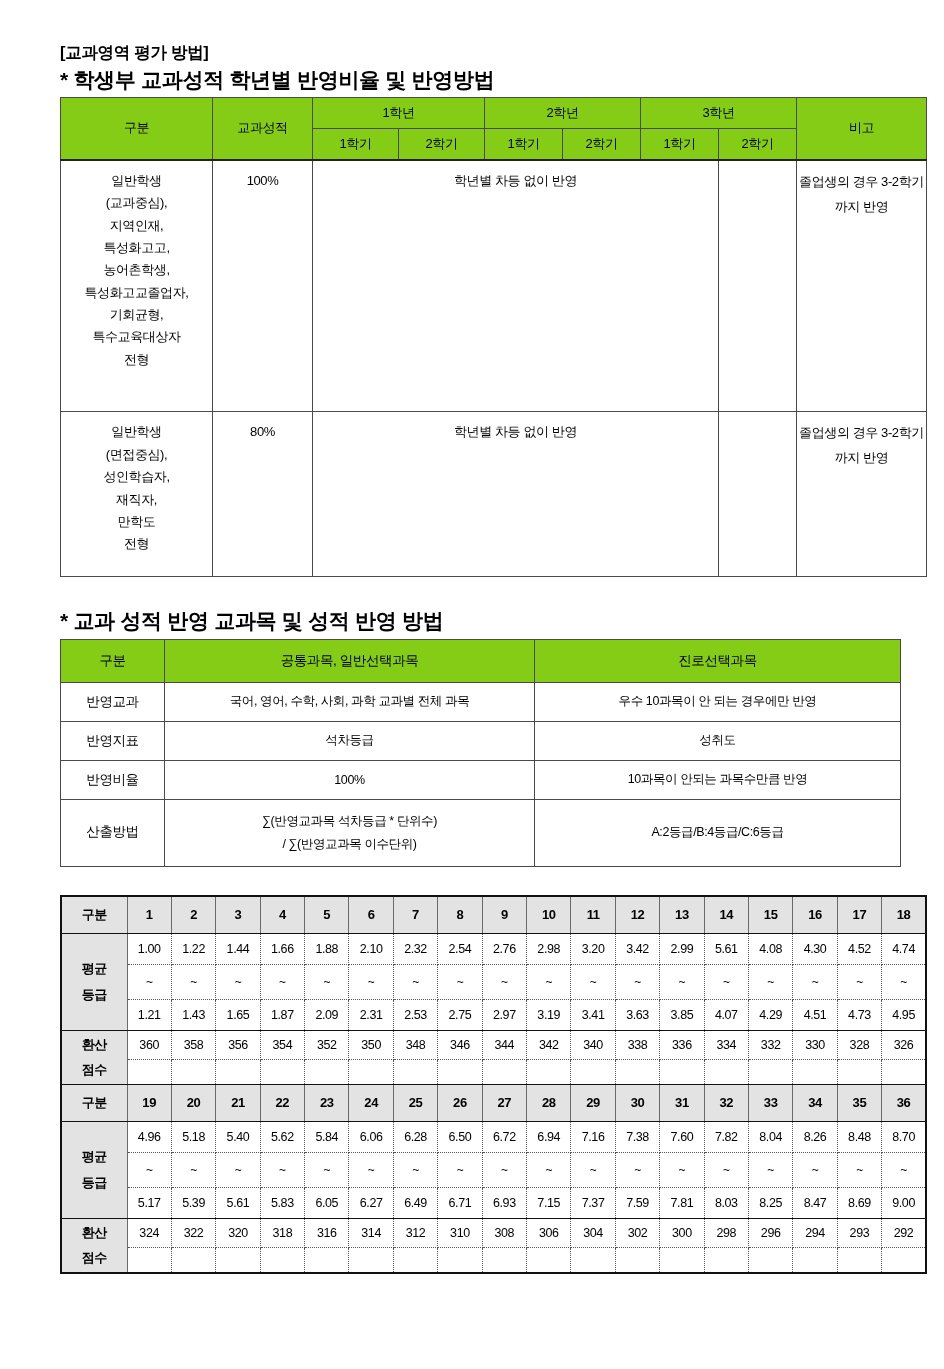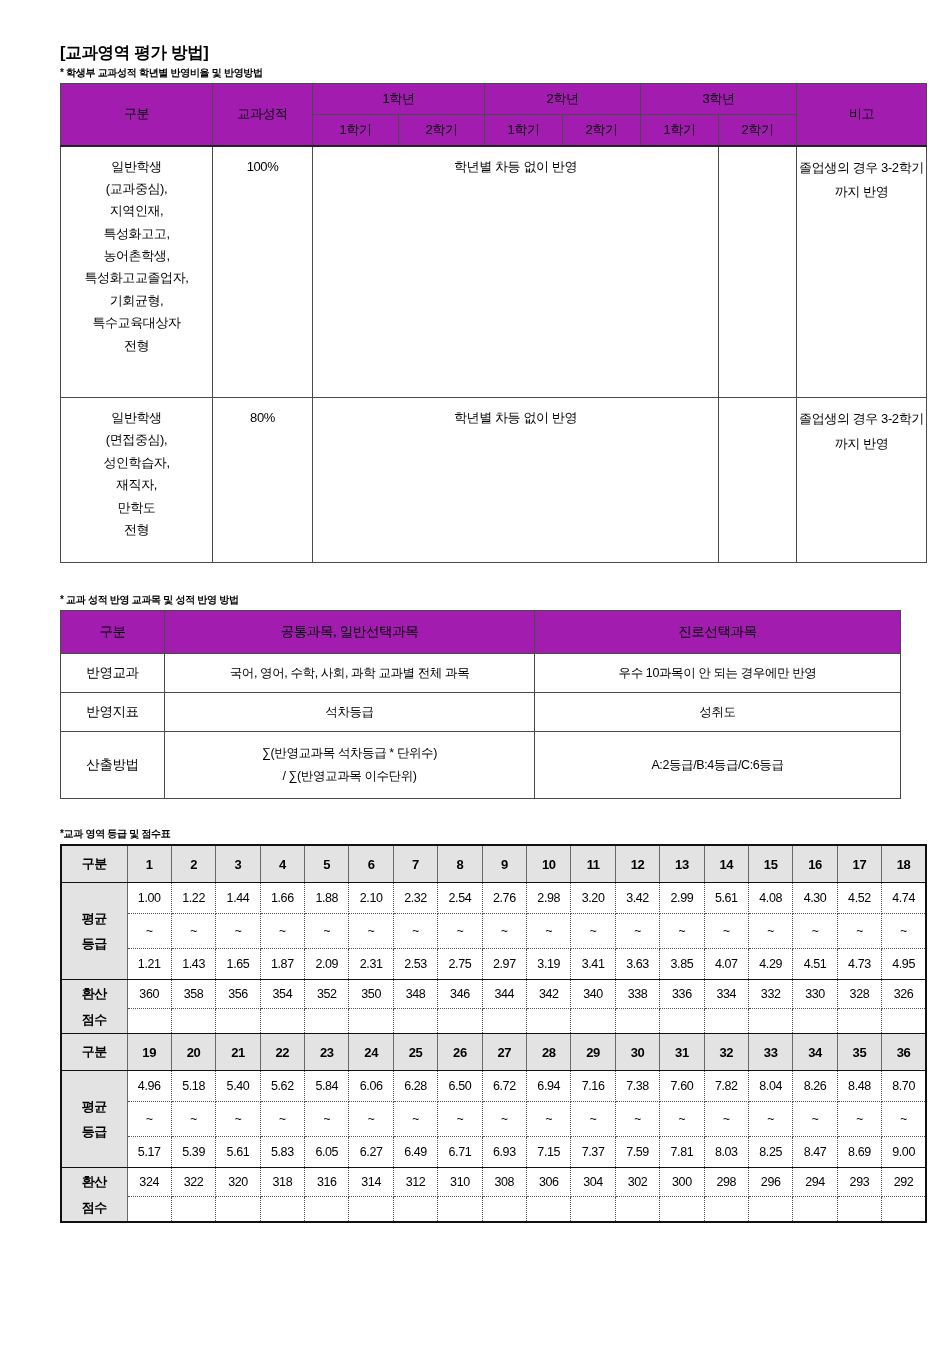--- a/index.html
+++ b/index.html
@@ -25,21 +25,21 @@
 
   
   .doc-title {
     font-size: 16.5px;
     font-weight: bold;
     letter-spacing: -0.3px;
     margin: 4px 0 3px 0;
     line-height: 1.25;
   }
   .sec-title {
-    font-size: 10px;
+    font-size: 21px;
     font-weight: bold;
     letter-spacing: -0.3px;
     margin: 0 0 4px 0;
     line-height: 1.3;
   }
   .sec-title.sp1 { margin-top: 0; }
 
   
   table {
     border-collapse: collapse;
@@ -47,21 +47,21 @@
     background: #fff;
   }
   td, th {
     border: 1px solid #4a4a4a;
     font-weight: normal;
     text-align: center;
     vertical-align: middle;
     letter-spacing: -0.4px;
     padding: 0;
   }
-  .hdr { background: #a21caf; }
+  .hdr { background: #84cc16; }
 
   
   #t1 {
     width: 866px;
     margin-bottom: 30px;
   }
   #t1 td {
     font-size: 13px;
   }
   #t1 .hdr { height: 30px; }
@@ -218,31 +218,35 @@
         <td class="lbl">반영교과</td>
         <td>국어, 영어, 수학, 사회, 과학 교과별 전체 과목</td>
         <td>우수 10과목이 안 되는 경우에만 반영</td>
       </tr>
       <tr>
         <td class="lbl">반영지표</td>
         <td>석차등급</td>
         <td>성취도</td>
       </tr>
       <tr>
+        <td class="lbl">반영비율</td>
+        <td>100%</td>
+        <td>10과목이 안되는 과목수만큼 반영</td>
+      </tr>
+      <tr>
         <td class="lbl calc">산출방법</td>
         <td class="calc">
           <div>∑(반영교과목 석차등급 * 단위수)</div>
           <div>/ ∑(반영교과목 이수단위)</div>
         </td>
         <td class="calc">A:2등급/B:4등급/C:6등급</td>
       </tr>
     </tbody>
   </table>
 
-  <div class="sec-title">*교과 영역 등급 및 점수표</div>
 
   <table id="t3">
     <colgroup>
       <col style="width:66px">
       <col span="18" style="width:44.4px">
     </colgroup>
     <tbody>
 
       <tr>
         <td class="gubun">구분</td>

